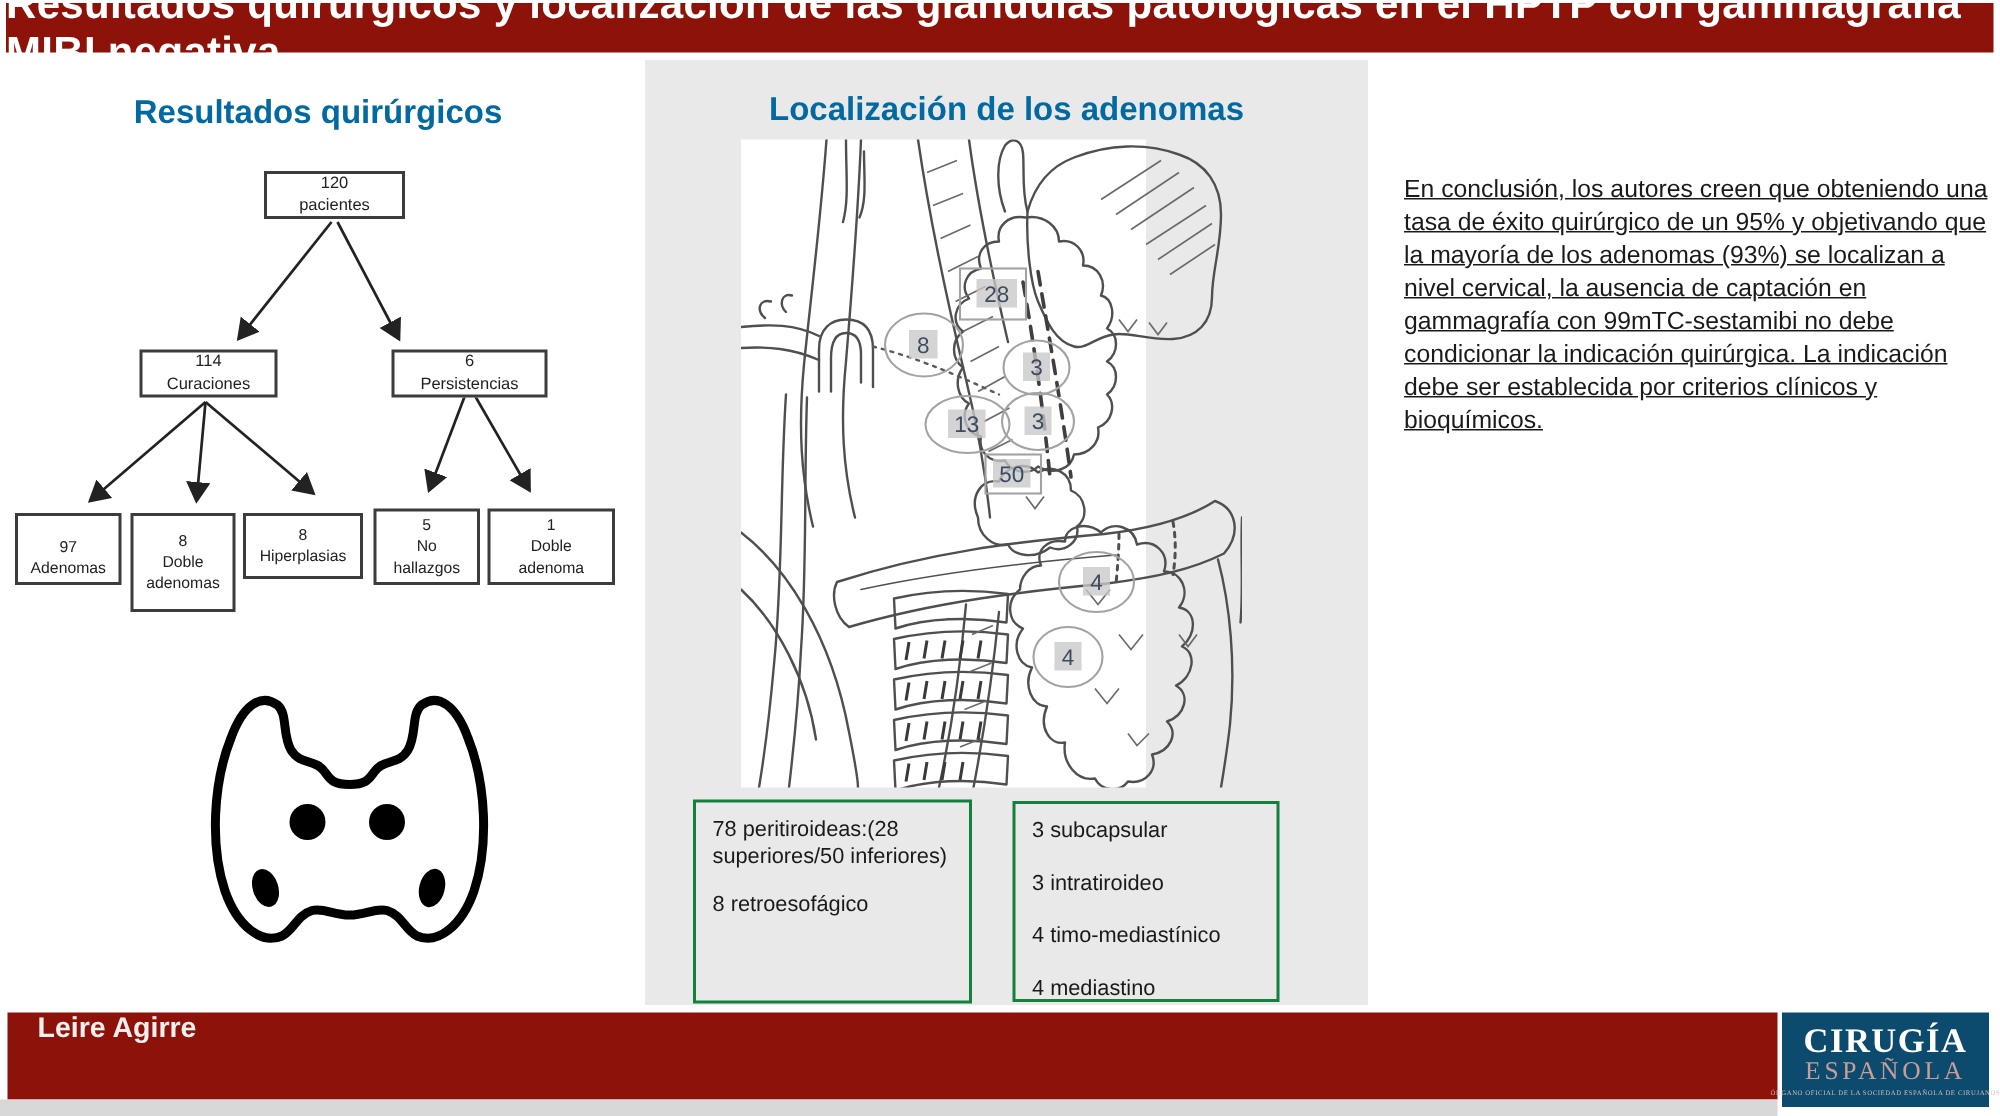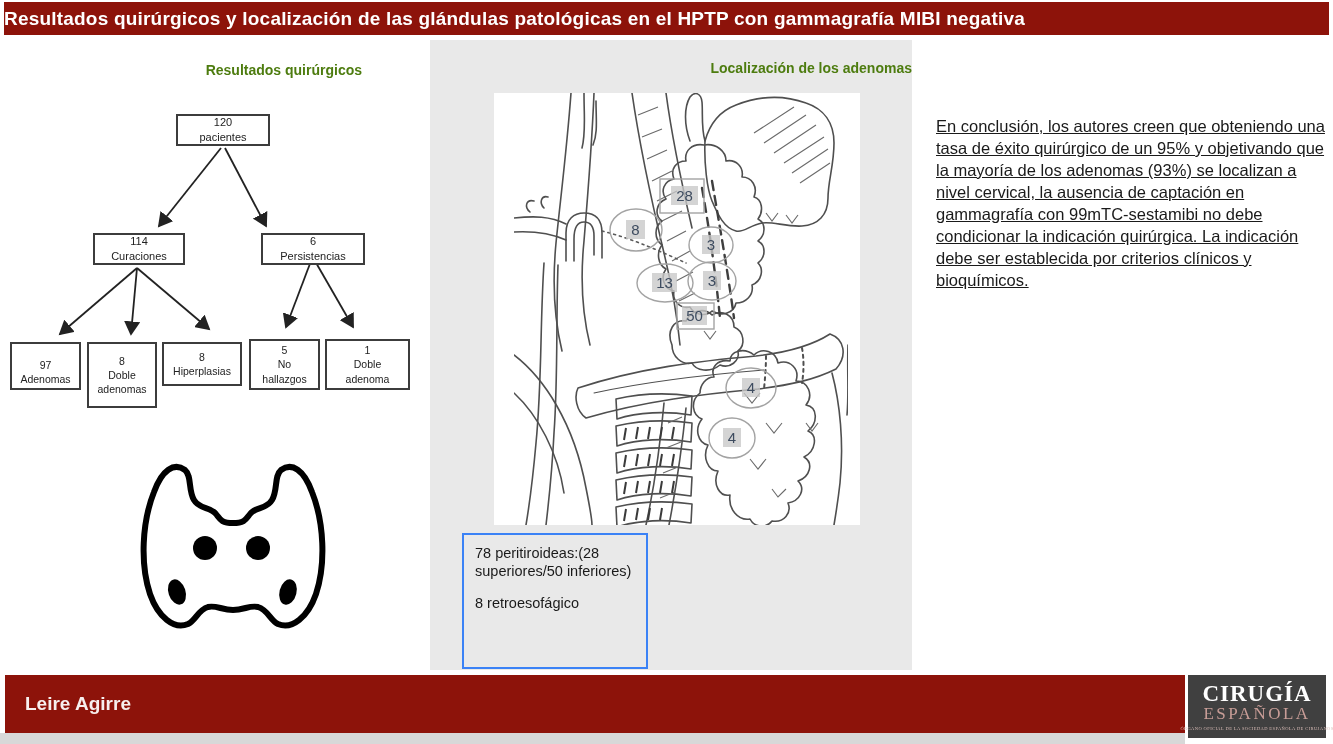--- a/index.html
+++ b/index.html
@@ -1,25 +1,25 @@
 <!DOCTYPE html>
 <html><head>
 <meta charset="utf-8">
 <style>
   html,body{margin:0;padding:0;background:#fff;}
   #page{position:relative;width:1333px;height:744px;background:#ffffff;
         font-family:"Liberation Sans",sans-serif;overflow:hidden;}
 
   
   .title-bar{position:absolute;left:4px;top:2px;width:1325px;height:33px;
-    background:#8d130a;color:#ffffff;font-weight:bold;font-size:19px;
+    background:#8d130a;color:#ffffff;font-weight:bold;font-size:28px;
     display:flex;align-items:center;justify-content:flex-start;letter-spacing:.2px;}
 
   
-  .section-heading{position:absolute;color:#4d7c0f;font-weight:bold;font-size:14px;text-align:right;}
+  .section-heading{position:absolute;color:#0369a1;font-weight:bold;font-size:22px;text-align:center;}
   .left-heading{left:62px;top:62px;width:300px;}
   .mid-heading{left:0;top:20px;width:100%;}
 
   
   .flowchart{position:absolute;left:0;top:100px;width:430px;height:330px;}
   .fc-arrows{position:absolute;left:0;top:0;width:430px;height:330px;pointer-events:none;}
   .fc-box{position:absolute;border:2px solid #3c3c3c;background:#fff;color:#222;
     display:flex;flex-direction:column;align-items:center;justify-content:center;
     text-align:center;font-size:11px;line-height:1.35;padding:14px;box-sizing:border-box;}
   .fc-root{left:176px;top:14px;width:94px;height:31px;}
@@ -28,38 +28,38 @@
   .fc-b1{left:10px;top:242px;width:71px;height:48px;font-size:10.5px;justify-content:space-between;}
   .fc-b2{left:87px;top:242px;width:70px;height:66px;font-size:10.5px;}
   .fc-b3{left:162px;top:242px;width:80px;height:44px;font-size:10.5px;}
   .fc-b4{left:249px;top:239px;width:71px;height:51px;font-size:10.5px;}
   .fc-b5{left:325px;top:239px;width:85px;height:51px;font-size:10.5px;}
 
   .thyroid-wrap{position:absolute;left:138px;top:460px;width:190px;height:175px;}
 
   
   .mid-panel{position:absolute;left:430px;top:40px;width:482px;height:630px;background:#e9e9e9;}
-  .figure-box{position:absolute;left:64px;top:53px;width:346px;height:432px;background:#ffffff;padding-left:20px;}
-  .loc-box{position:absolute;border:2px solid #3b82f6;color:#1a1a1a;font-size:14.5px;
+  .figure-box{position:absolute;left:64px;top:53px;width:270px;height:432px;background:#ffffff;}
+  .loc-box{position:absolute;border:2px solid #15803d;color:#1a1a1a;font-size:14.5px;
     box-sizing:border-box;padding:9px 6px 4px 11px;}
   .loc-box p{margin:0 0 14px 0;line-height:1.25;}
   .loc-left{left:32px;top:493px;width:186px;height:136px;}
   .loc-right{left:245px;top:494px;width:178px;height:134px;}
   .loc-right p{margin:0 0 17px 0;}
 
   
   .conclusion{position:absolute;left:936px;top:116px;width:392px;
     font-size:16.5px;line-height:1.33;color:#1a1a1a;text-decoration:underline;}
 
   
   .footer-bar{position:absolute;left:5px;top:675px;width:1180px;height:58px;background:#8d130a;
-    display:flex;align-items:center;}
+    display:flex;}
   .author{color:#f7efee;font-weight:bold;font-size:19px;margin-left:20px;}
   .bottom-strip{position:absolute;left:0;top:733px;width:1185px;height:11px;background:#d8d8d8;}
-  .logo-box{position:absolute;left:1188px;top:675px;width:138px;height:63px;background:#404040;
+  .logo-box{position:absolute;left:1188px;top:675px;width:138px;height:63px;background:#0c4a6e;
     display:flex;flex-direction:column;align-items:center;justify-content:center;
     font-family:"Liberation Serif",serif;}
   .logo-line1{color:#ffffff;font-weight:bold;font-size:23px;letter-spacing:1px;line-height:1;}
   .logo-line2{color:#c89d97;font-size:17px;letter-spacing:2.5px;line-height:1.1;}
   .logo-sub{color:#d9bcb7;font-size:4.5px;letter-spacing:.4px;margin-top:2px;white-space:nowrap;}
 
   svg text{font-family:"Liberation Sans",sans-serif;}
 </style>
 </head>
 <body>
@@ -258,20 +258,26 @@
           <text x="218" y="350">4</text>
         </g>
       </svg>
     </div>
 
     <div class="loc-box loc-left">
       <p>78 peritiroideas:(28 superiores/50 inferiores)</p>
       <p>8 retroesofágico</p>
     </div>
 
+    <div class="loc-box loc-right">
+      <p>3 subcapsular</p>
+      <p>3 intratiroideo</p>
+      <p>4 timo-mediastínico</p>
+      <p>4 mediastino</p>
+    </div>
   </div>
 
   <div class="conclusion">En conclusión, los autores creen que obteniendo una tasa de éxito quirúrgico de un 95% y objetivando que la mayoría de los adenomas (93%) se localizan a nivel cervical, la ausencia de captación en gammagrafía con 99mTC-sestamibi no debe condicionar la indicación quirúrgica. La indicación debe ser establecida por criterios clínicos y bioquímicos.</div>
 
   <div class="footer-bar">
     <span class="author">Leire Agirre</span>
   </div>
   <div class="bottom-strip"></div>
   <div class="logo-box">
     <span class="logo-line1">CIRUGÍA</span>

